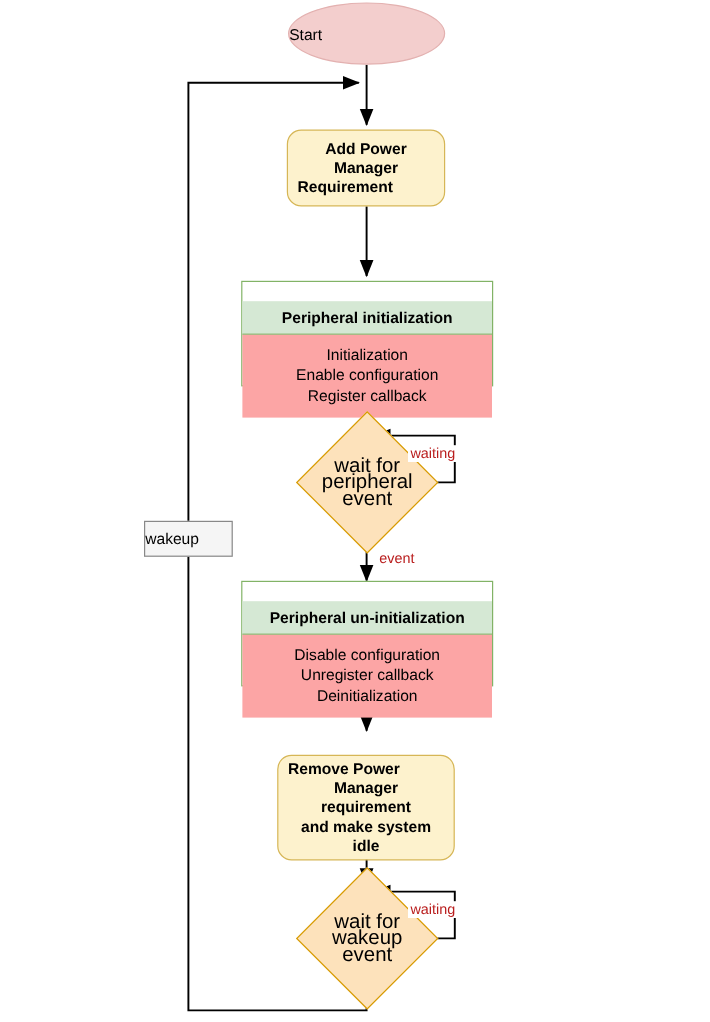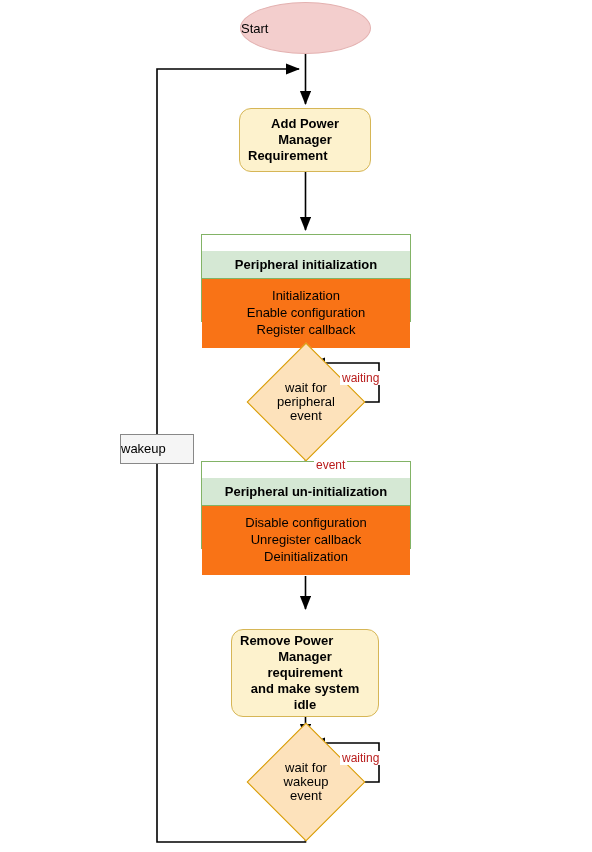--- a/index.html
+++ b/index.html
@@ -89,31 +89,31 @@
     line-height: 17px;
     padding: 5px 4px;
     text-align: center;
     margin-top: 16px;
   }
   .compound .body {
     font-size: 13px;
     line-height: 17px;
     padding: 8px 4px 10px 4px;
     text-align: center;
-    background: #f97316;
+    background: #fca5a5;
   }
   #node-periph-init {
     left: 201px;
     top: 234px;
     width: 210px;
     height: 88px;
   }
   #node-periph-uninit {
     left: 201px;
-    top: 461px;
+    top: 484px;
     width: 210px;
     height: 88px;
   }
 
   
   .decision {
     width: 84px;
     height: 84px;
   }
   .decision .dia {
@@ -123,21 +123,21 @@
     width: 84px;
     height: 84px;
     background: #fde2bb;
     border: 1px solid #d79b00;
     box-sizing: border-box;
     transform: rotate(45deg);
   }
   .decision .dlabel {
     position: relative;
     z-index: 1;
-    font-size: 13px;
+    font-size: 17px;
     line-height: 14px;
     width: 84px;
     text-align: center;
   }
   #node-wait-periph {
     left: 264px;
     top: 360px;
   }
   #node-wait-wakeup {
     left: 264px;

